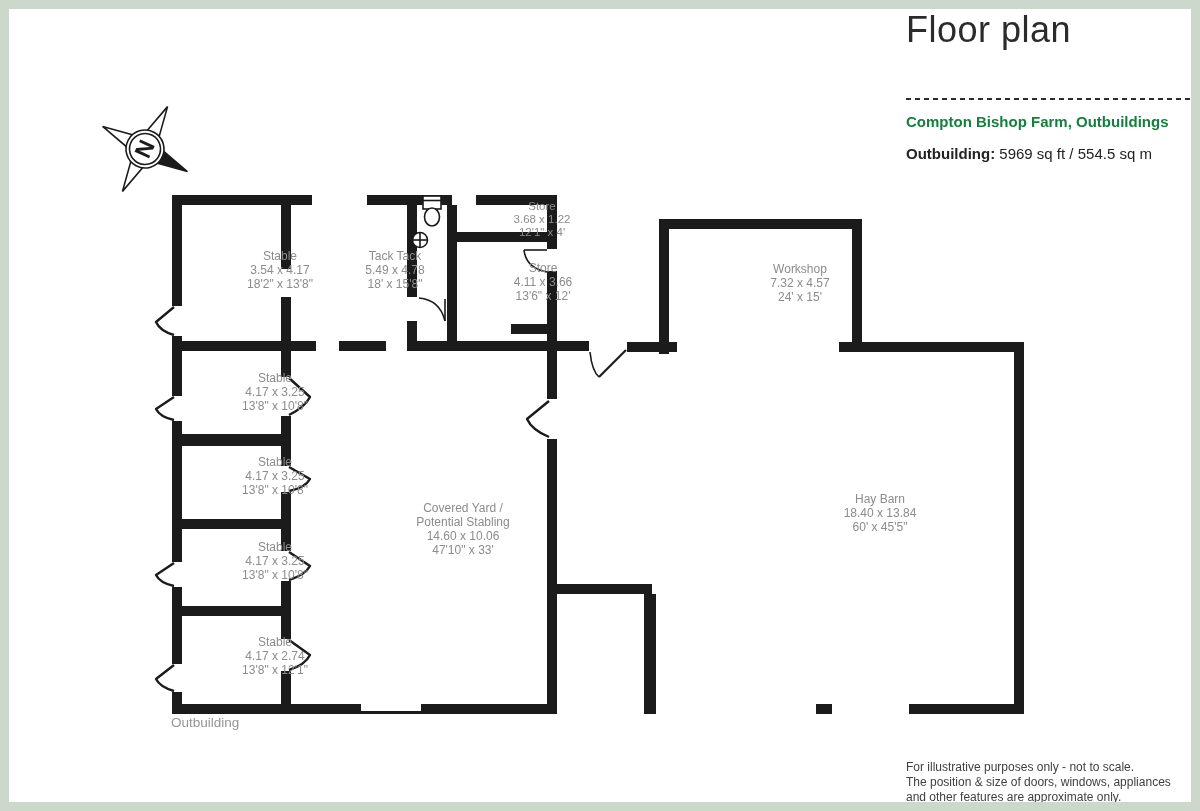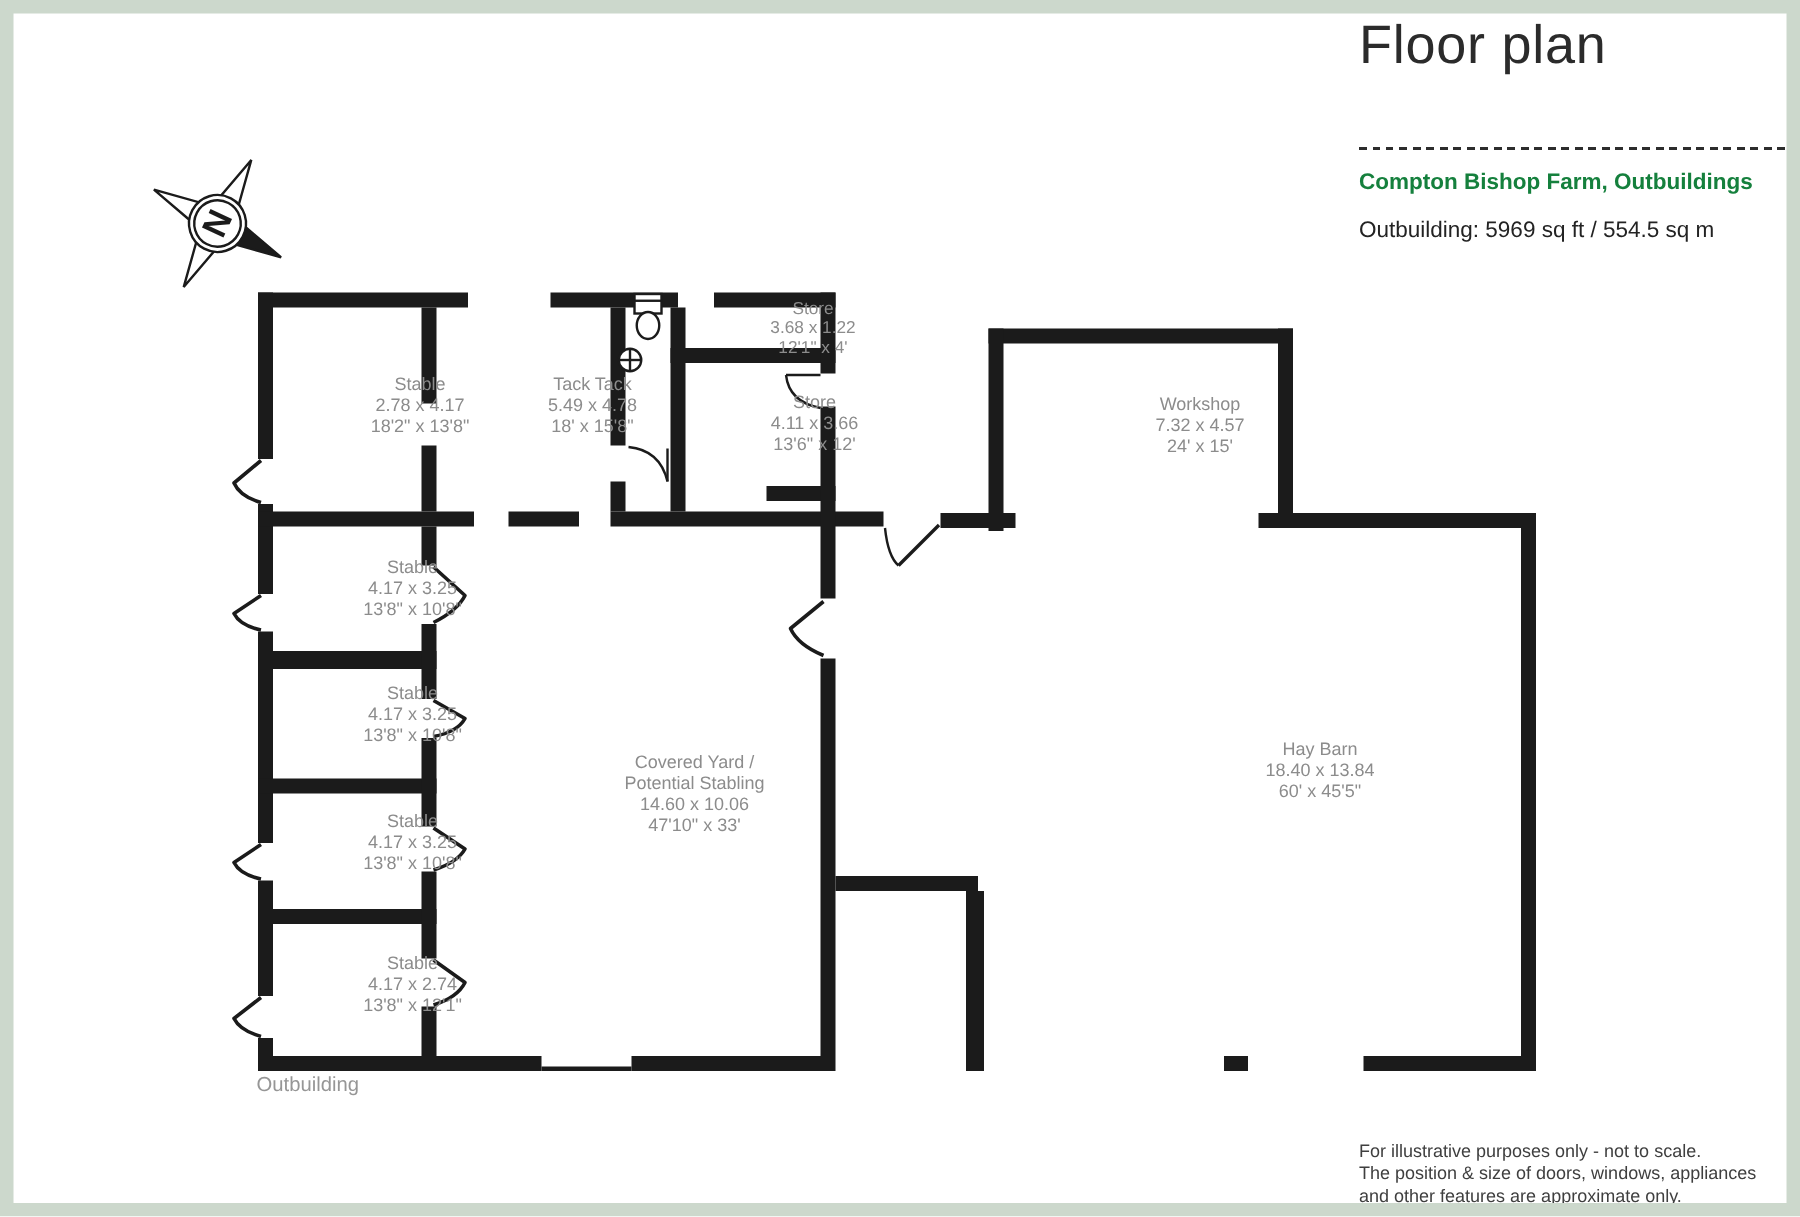--- a/index.html
+++ b/index.html
@@ -11,21 +11,21 @@
   
   .room-label{position:absolute;text-align:center;color:#8c8c8c;font-size:12px;line-height:14px;margin-left:44px;}
   .room-label div{white-space:nowrap;}
   
   #header{position:absolute;left:897px;top:0;width:292px;}
   #page-title{position:absolute;left:0;top:0;font-size:36px;font-weight:500;color:#2b2b2b;letter-spacing:0.5px;}
   #title-rule{position:absolute;left:0;top:89px;width:291px;height:2px;
               background:repeating-linear-gradient(90deg,#2d2d2d 0 5px,transparent 5px 9px);}
   #property-name{position:absolute;left:0;top:104px;font-size:15px;font-weight:bold;color:#15803d;}
   #area-line{position:absolute;left:0;top:136px;font-size:15px;color:#232323;}
-  #area-line b{font-weight:normal;text-align:center;}
+  #area-line b{font-weight:bold;text-align:center;}
   
   #outbuilding-label{position:absolute;left:162px;top:706px;font-size:13.5px;color:#969696;}
   #disclaimer{position:absolute;left:897px;top:751px;font-size:12px;line-height:15px;color:#3f3f3f;}
   
   #overlay{position:absolute;left:0;top:0;pointer-events:none;}
   #compass{position:absolute;left:84px;top:88px;}
 </style>
 </head>
 <body>
 
@@ -137,21 +137,21 @@
 
     <g fill="#ffffff" stroke="#1b1b1b" stroke-width="1.6">
       <circle cx="411" cy="231" r="7.5"></circle>
       <line x1="411" y1="223.5" x2="411" y2="238.5"></line>
       <line x1="403.5" y1="231" x2="418.5" y2="231"></line>
     </g>
   </svg>
 
   <div class="room-label" style="left:157px;top:240px;width:140px">
     <div>Stable</div>
-    <div>2.78 x 4.17</div>
+    <div>3.54 x 4.17</div>
     <div>18'2" x 13'8"</div>
   </div>
 
   <div class="room-label" style="left:272px;top:240px;width:140px">
     <div>Tack Tack</div>
     <div>5.49 x 4.78</div>
     <div>18' x 15'8"</div>
   </div>
 
   <div class="room-label" style="left:429px;top:191px;width:120px;font-size:11.5px;line-height:13px">

